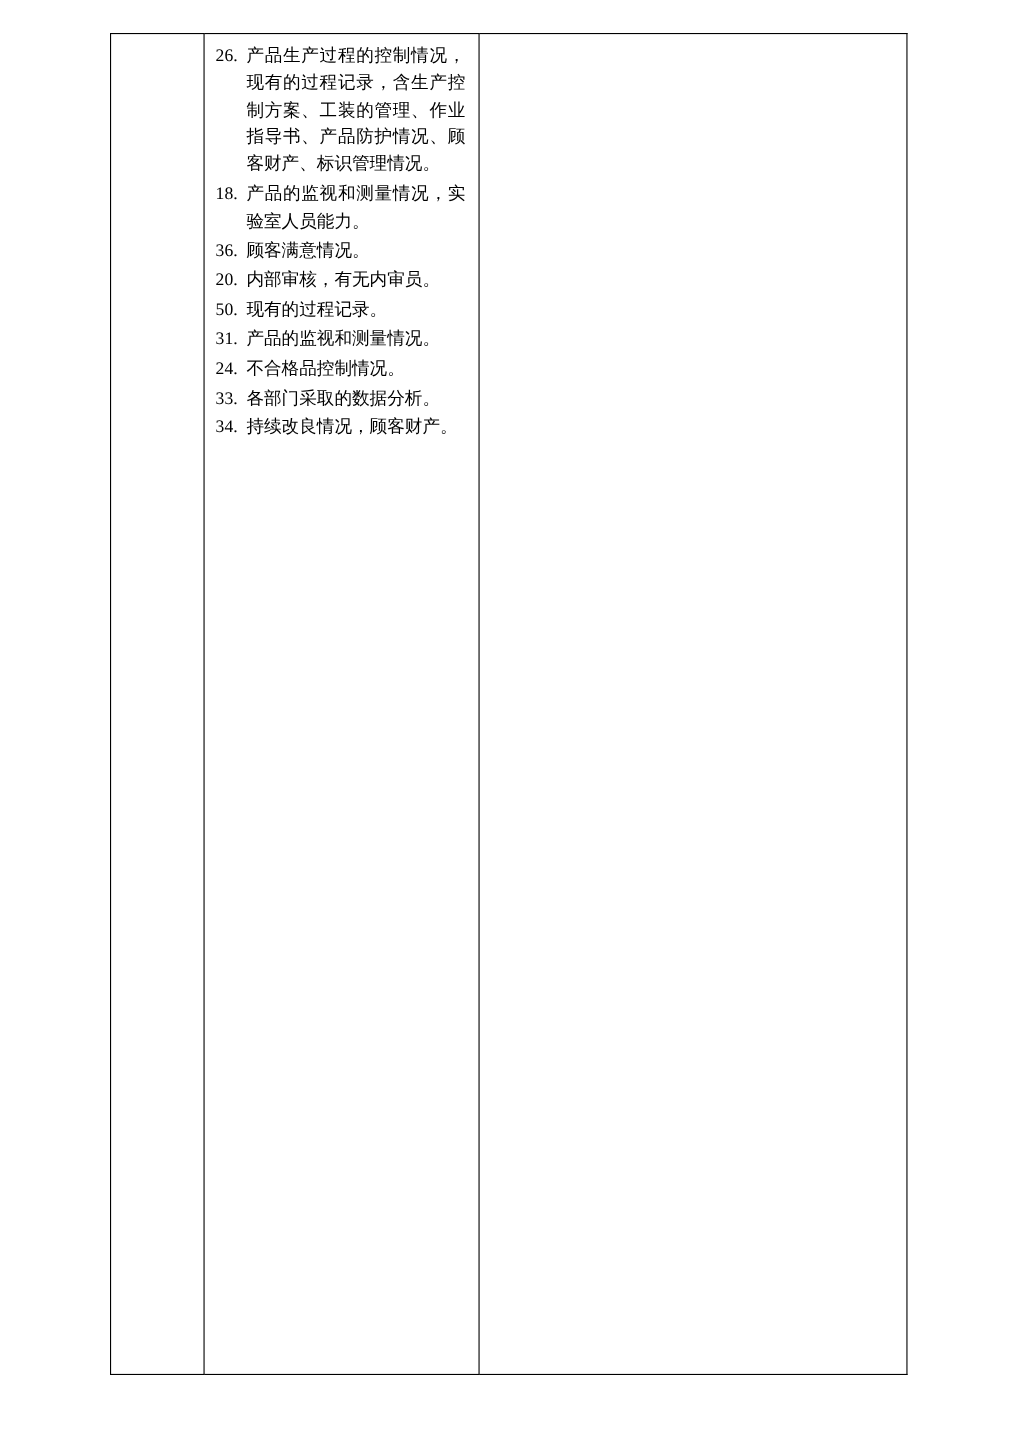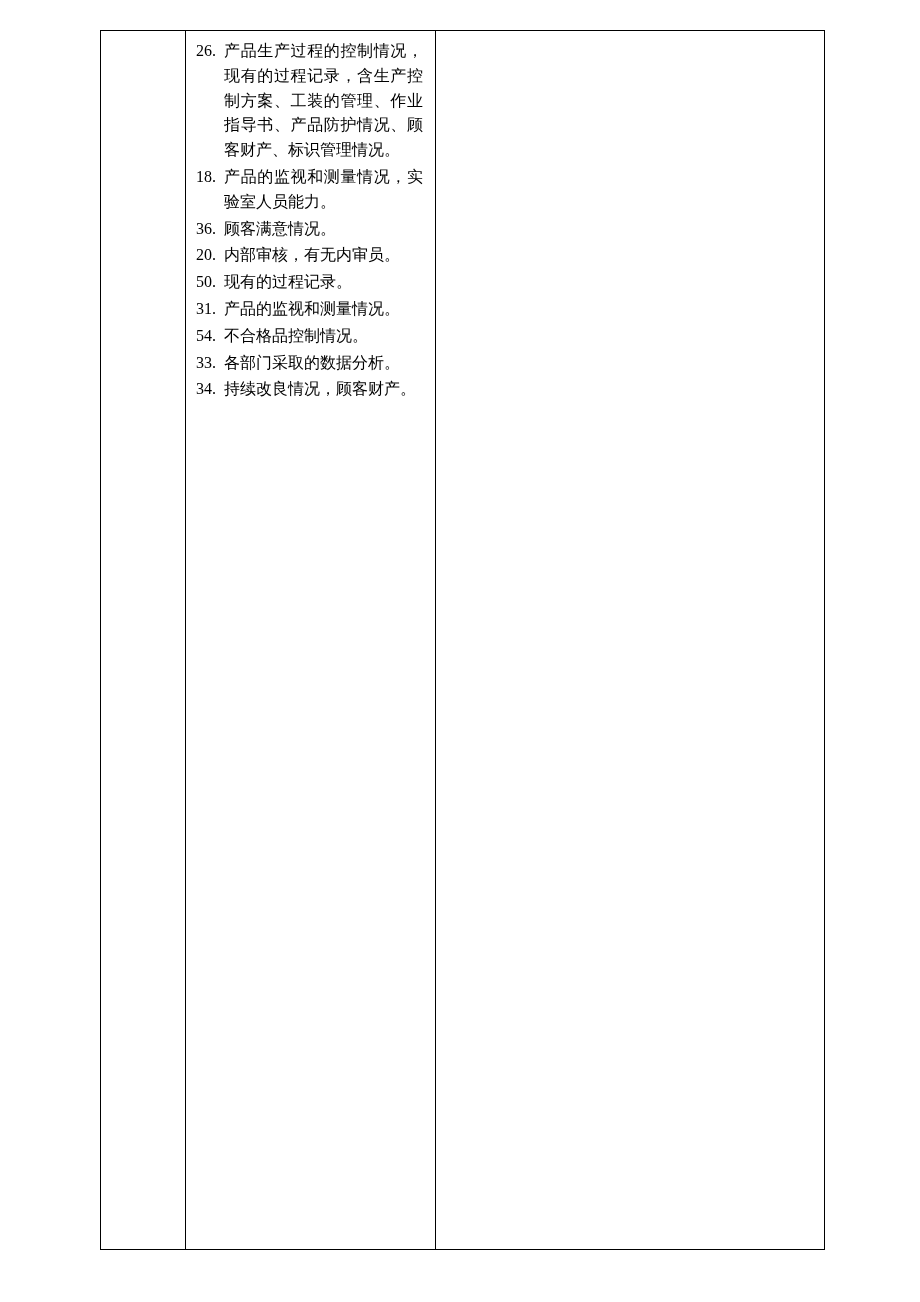--- a/index.html
+++ b/index.html
@@ -72,21 +72,21 @@
         </div>
         <div class="list-item">
           <span class="list-num">50.</span>
           <span class="list-text">现有的过程记录。</span>
         </div>
         <div class="list-item">
           <span class="list-num">31.</span>
           <span class="list-text">产品的监视和测量情况。</span>
         </div>
         <div class="list-item">
-          <span class="list-num">54.</span>
+          <span class="list-num">24.</span>
           <span class="list-text">不合格品控制情况。</span>
         </div>
         <div class="list-item">
           <span class="list-num">33.</span>
           <span class="list-text">各部门采取的数据分析。</span>
         </div>
         <div class="list-item">
           <span class="list-num">34.</span>
           <span class="list-text">持续改良情况，顾客财产。</span>
         </div>

